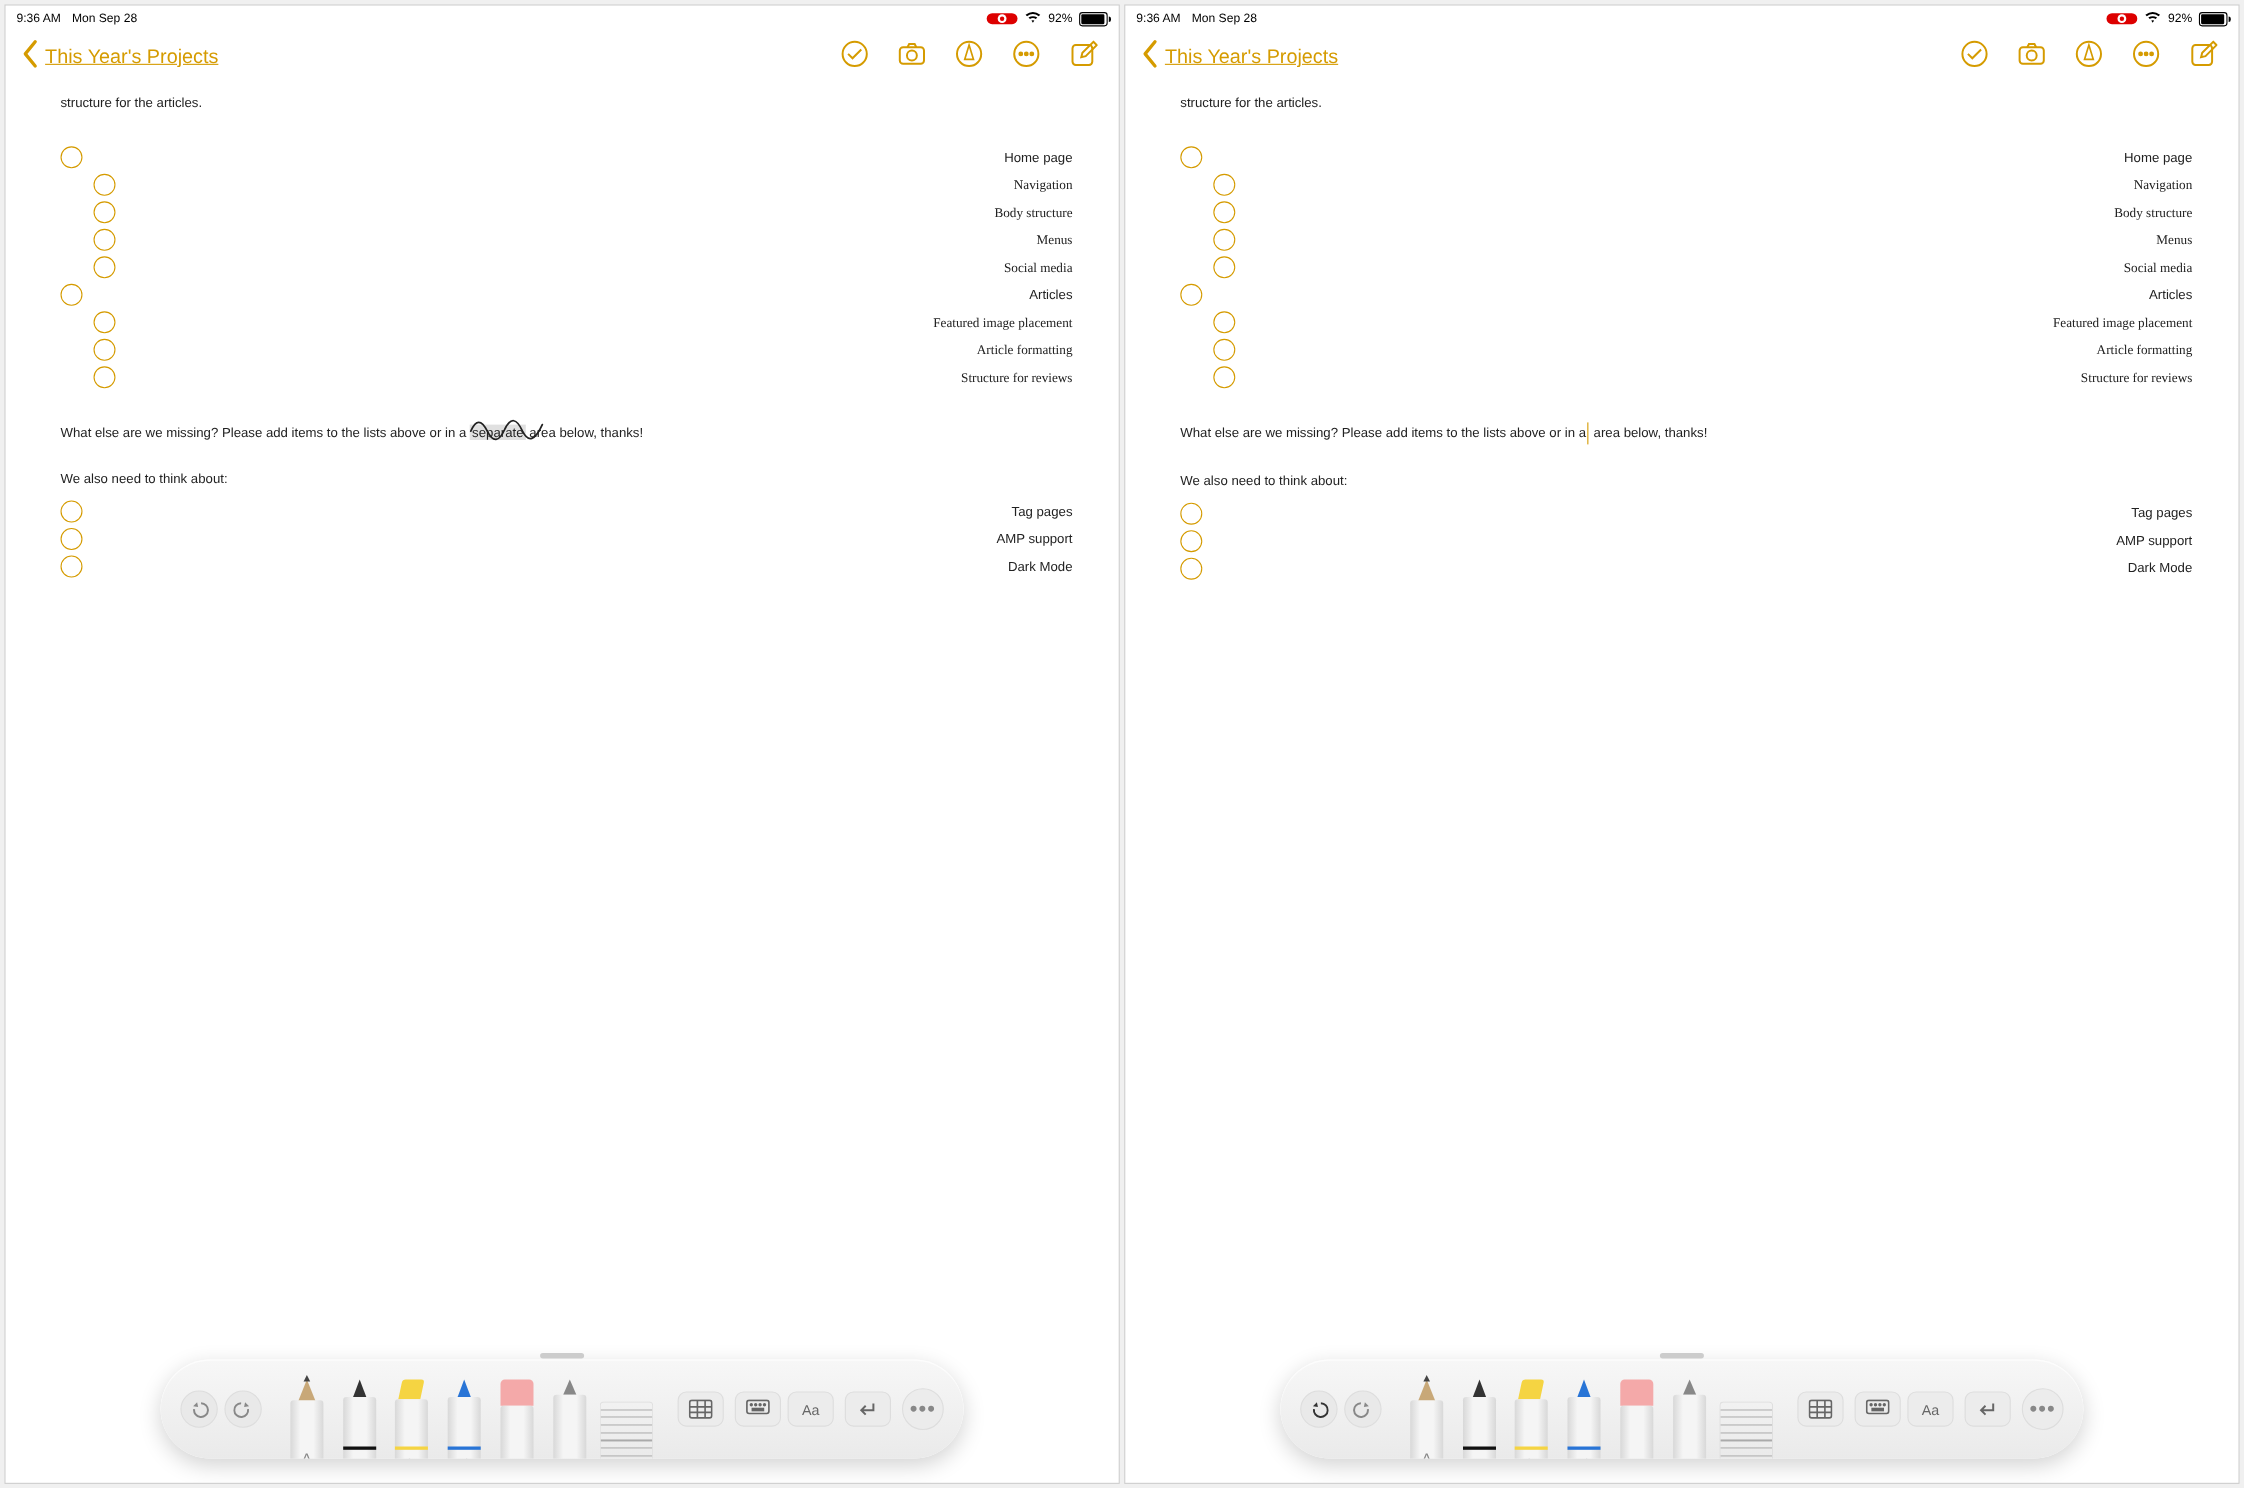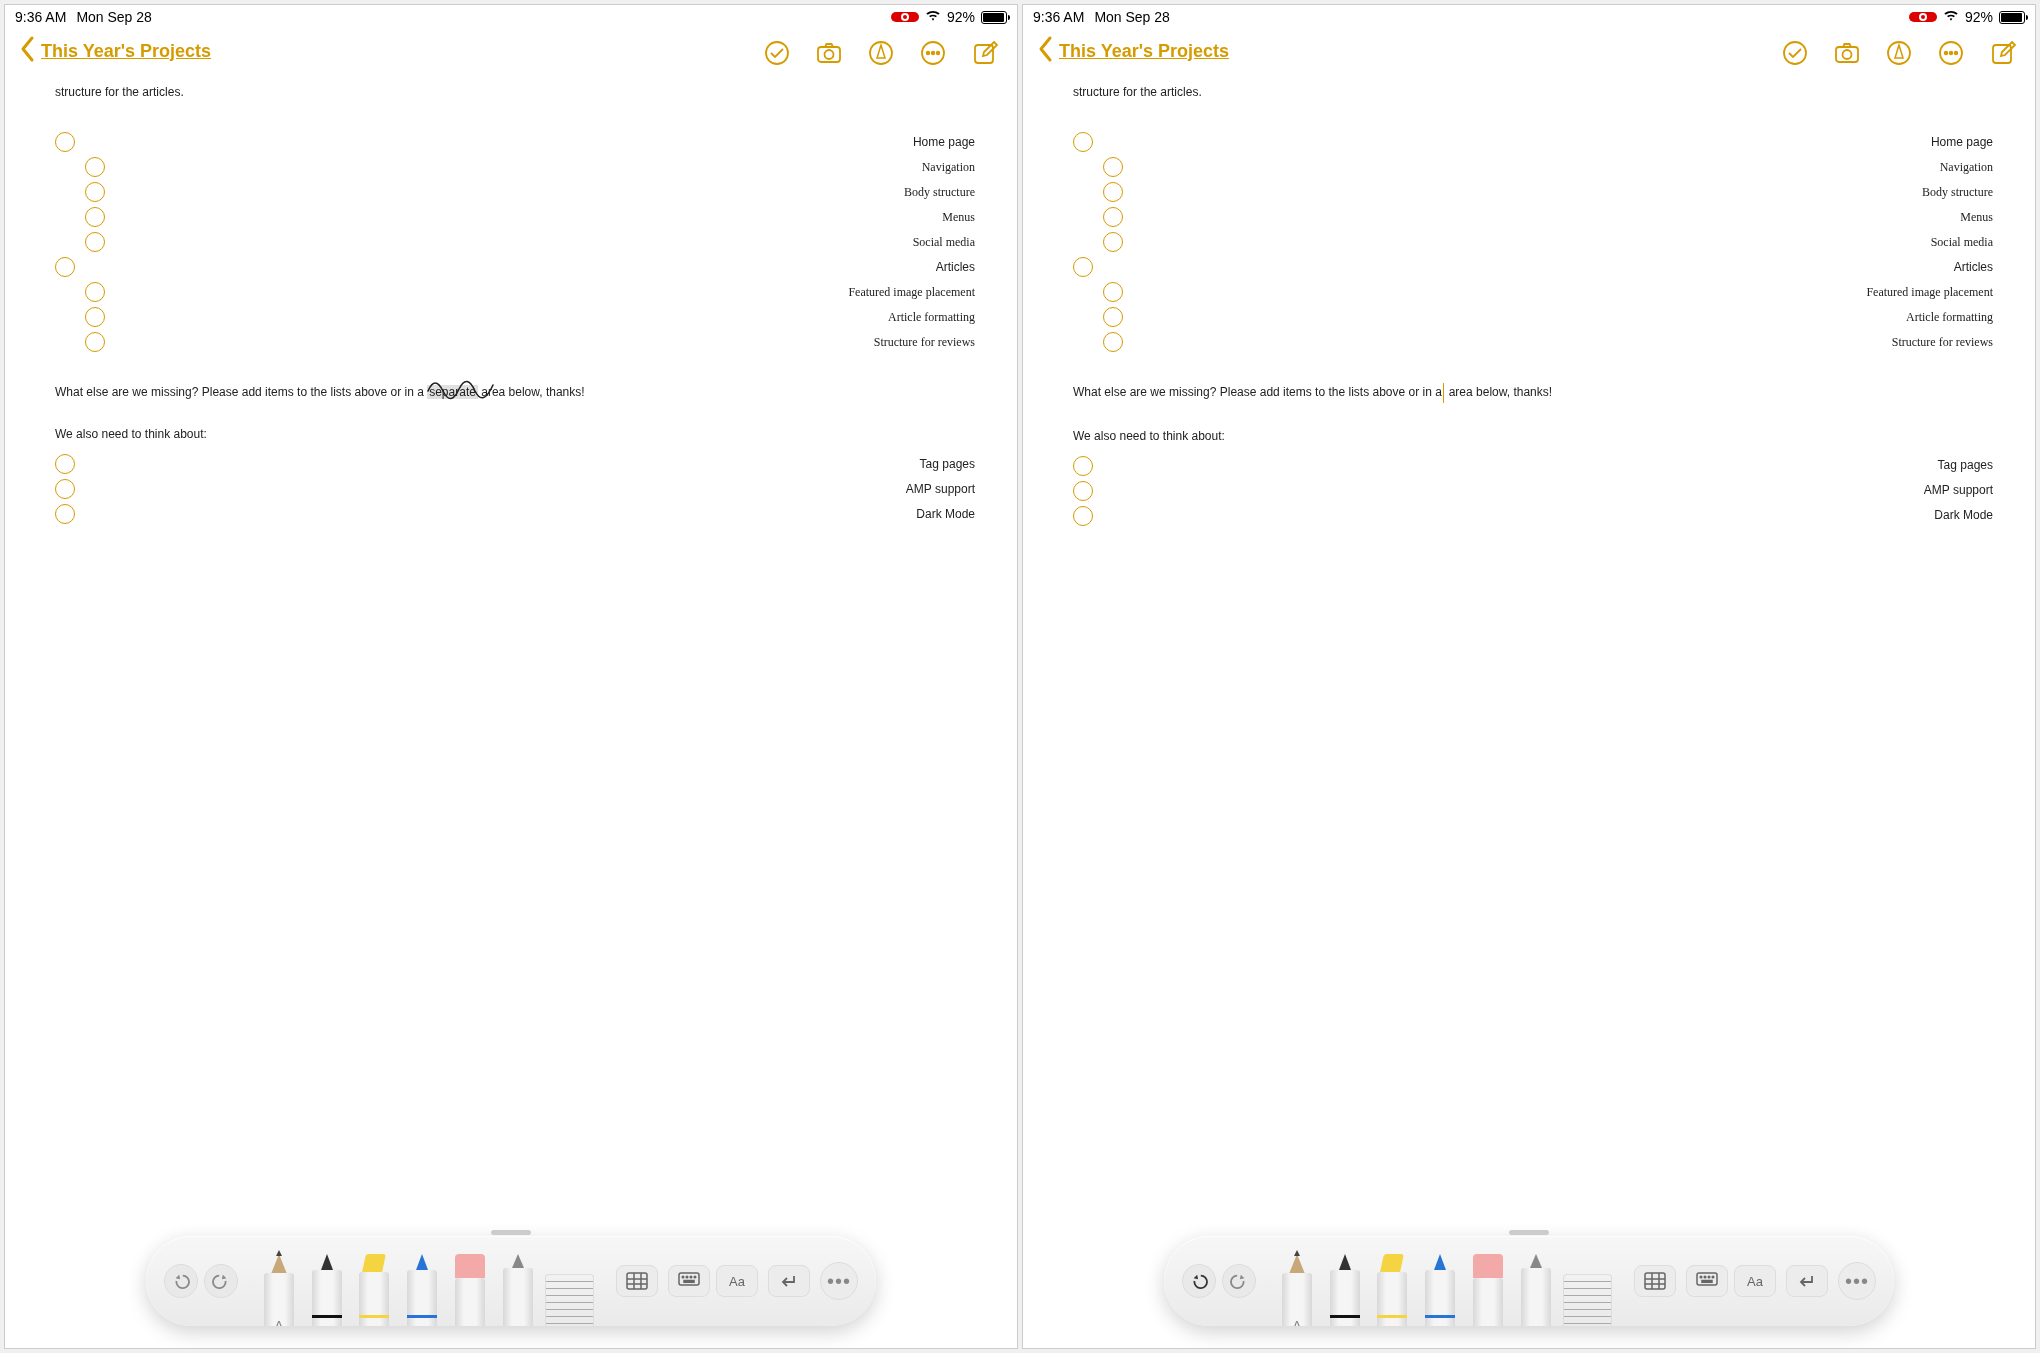--- a/index.html
+++ b/index.html
@@ -17,21 +17,21 @@
       background: #fff;
       border: 1px solid #ccc;
       position: relative;
       overflow: hidden;
     }
     .status-bar {
       display: flex;
       align-items: center;
       justify-content: space-between;
       padding: 2px 10px;
-      font-size: 14px;
+      font-size: 11px;
       height: 24px;
     }
     .status-left { display: flex; align-items: center; gap: 10px; }
     .status-right { display: flex; align-items: center; gap: 6px; }
     .rec-pill {
       background: #d00;
       border-radius: 10px;
       padding: 1px 10px;
       color: #fff;
       display: inline-flex;
@@ -39,23 +39,22 @@
       font-size: 12px;
     }
     .rec-dot { display: inline-block; width: 8px; height: 8px; background: #fff; border-radius: 50%; position: relative; }
     .rec-dot::after { content:""; position:absolute; inset:2px; background:#d00; border-radius:50%; }
     .wifi-icon svg { width: 16px; height: 12px; }
     .battery-wrap { display: flex; align-items: center; gap: 2px; }
     .battery { width: 26px; height: 13px; border: 1.5px solid #000; border-radius: 3px; position: relative; }
     .battery::after { content:""; position:absolute; right:-4px; top:3px; width:2.5px; height:5px; background:#000; border-radius:0 2px 2px 0; }
     .battery-fill { position:absolute; left:1px; top:1px; bottom:1px; width: 88%; background:#000; border-radius:1px; }
     .nav-row {
-      display:flex; align-items:flex-end; justify-content:space-between;
+      display:flex; align-items:flex-start; justify-content:space-between;
       padding: 6px 18px 16px 14px;
-      font-weight: bold;
     }
     .back-btn { display:flex; align-items:center; gap:4px; color:#d59b00; cursor:pointer; }
     .back-chevron svg { width:18px; height:28px; }
     .back-label { font-size: 18px; text-decoration: underline; }
     .toolbar-icons { display:flex; align-items:center; gap: 24px; }
     .tb-icon { width:28px; height:28px; display:flex; align-items:center; justify-content:center; cursor:pointer; color:#d59b00; }
     .tb-icon svg { width:26px; height:26px; stroke: currentColor; }
     .content {
       padding: 0 42px 0 50px;
       font-size: 12px;

